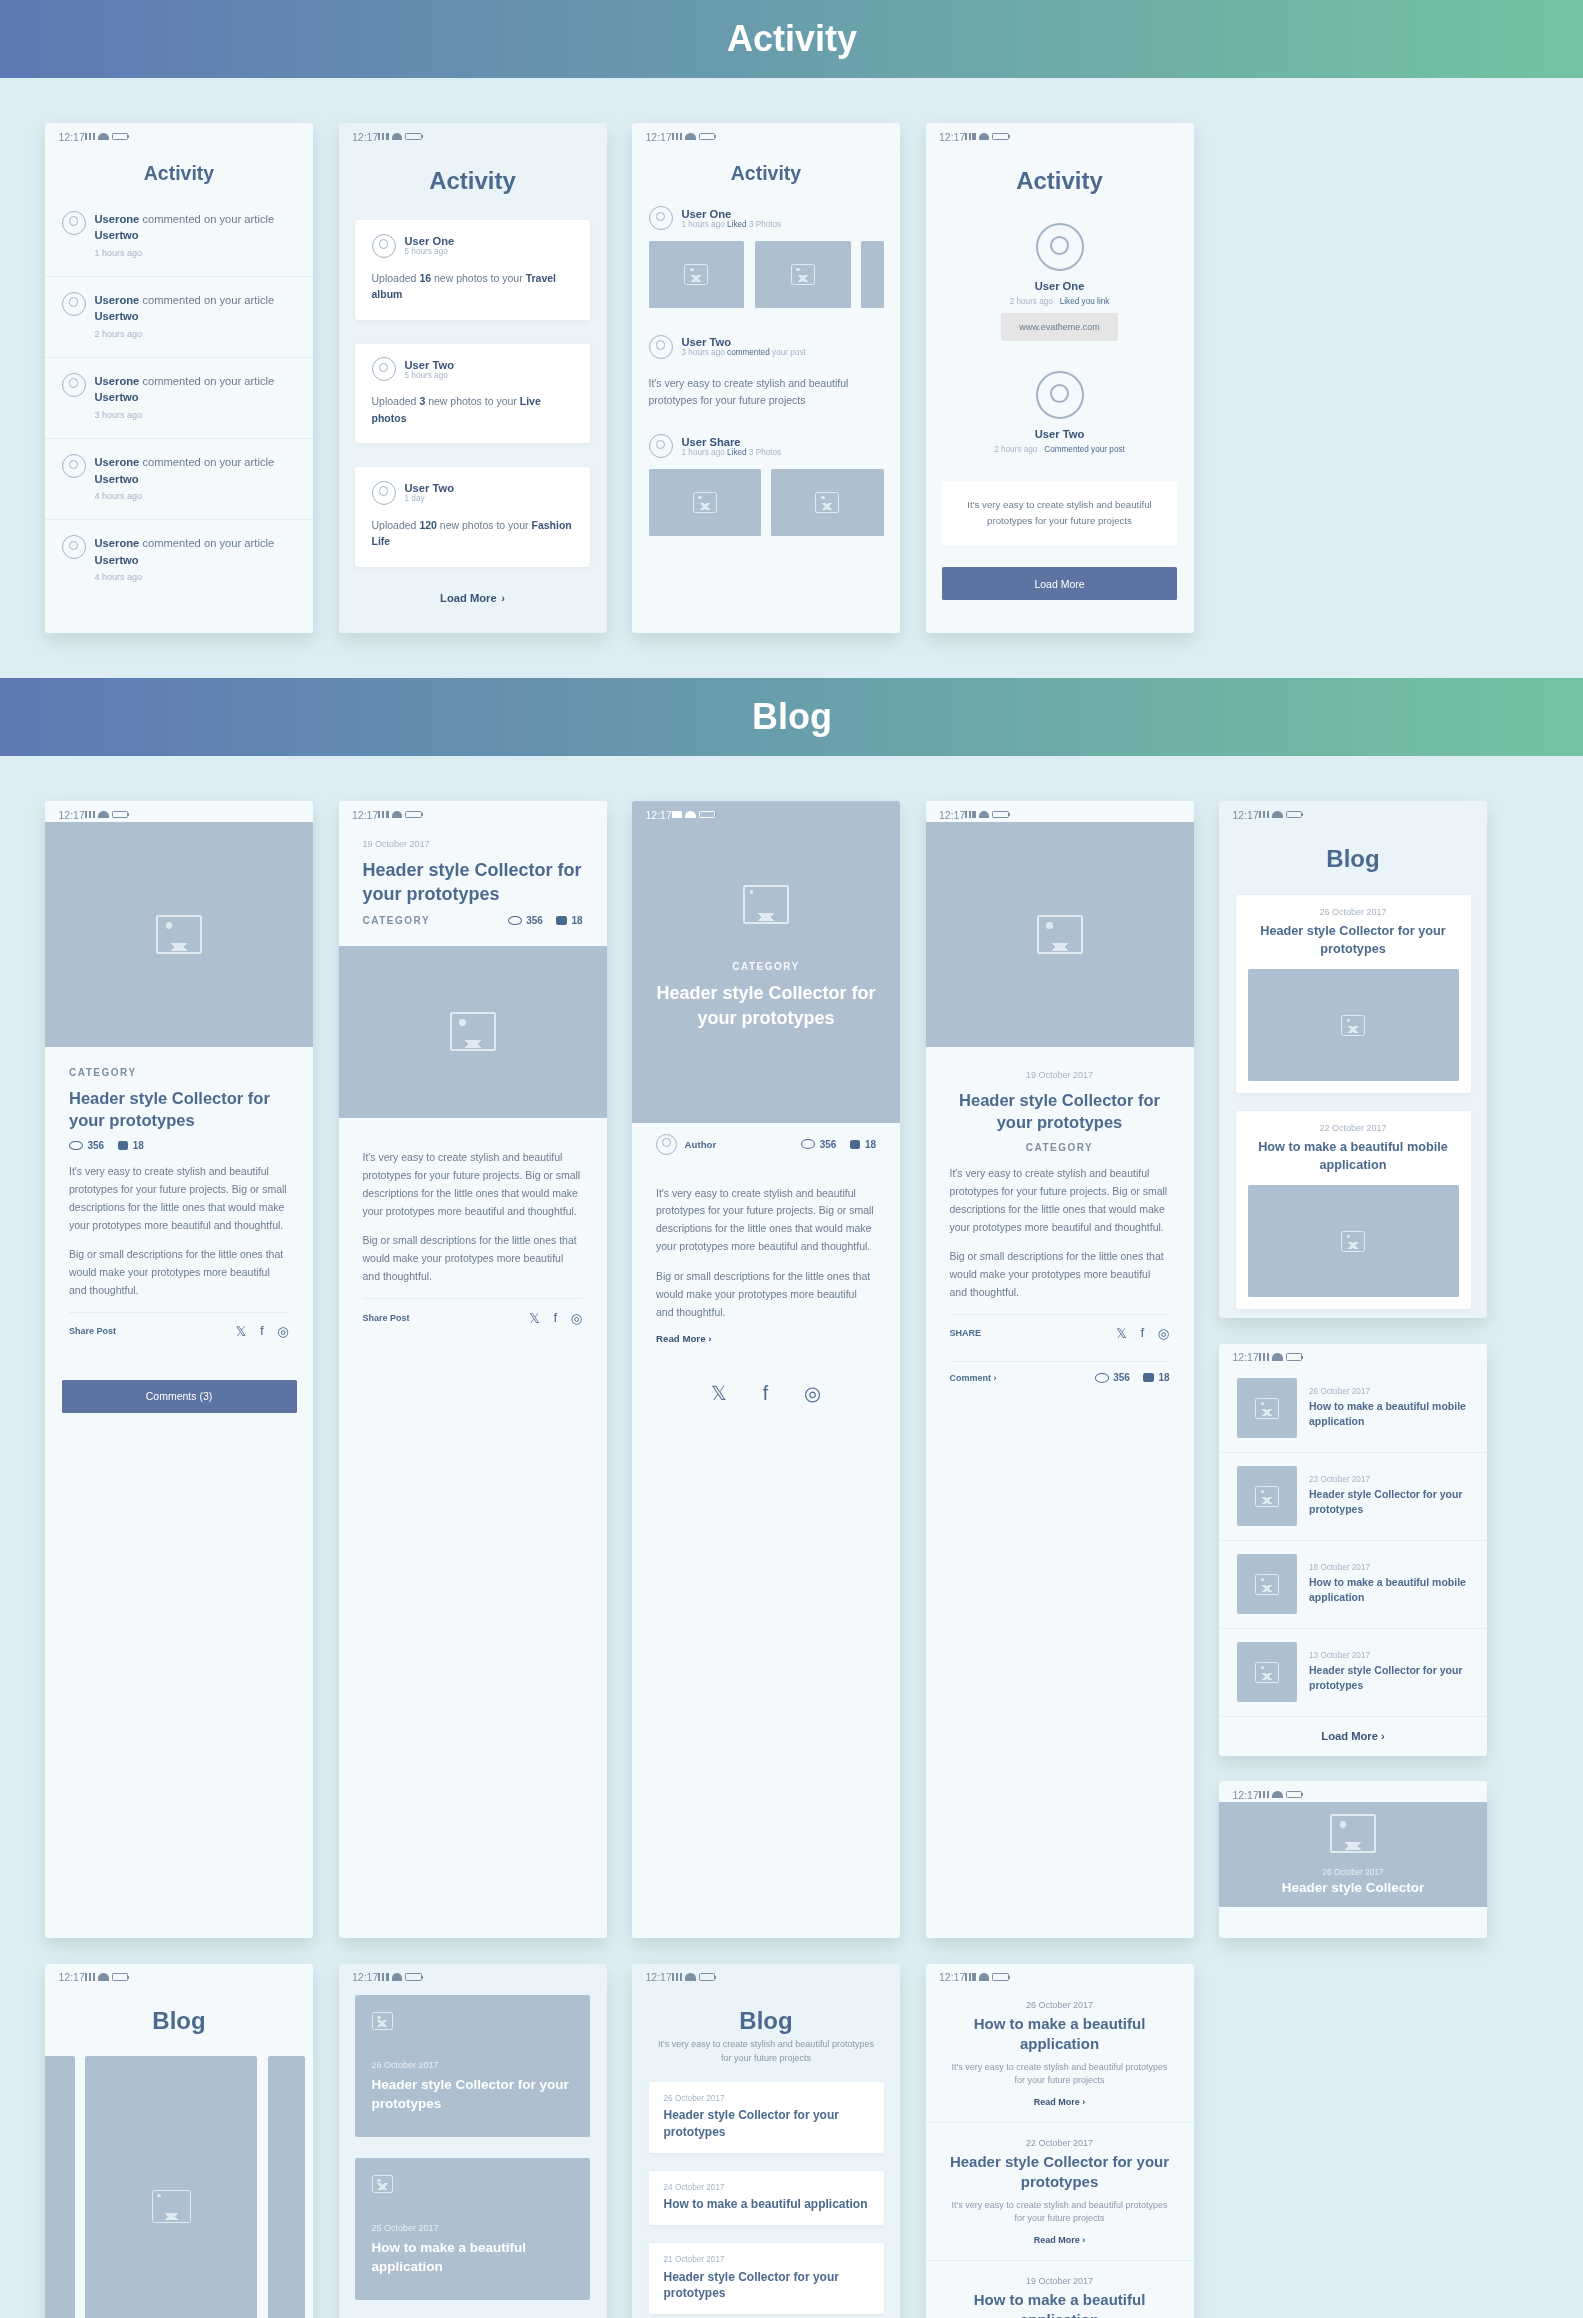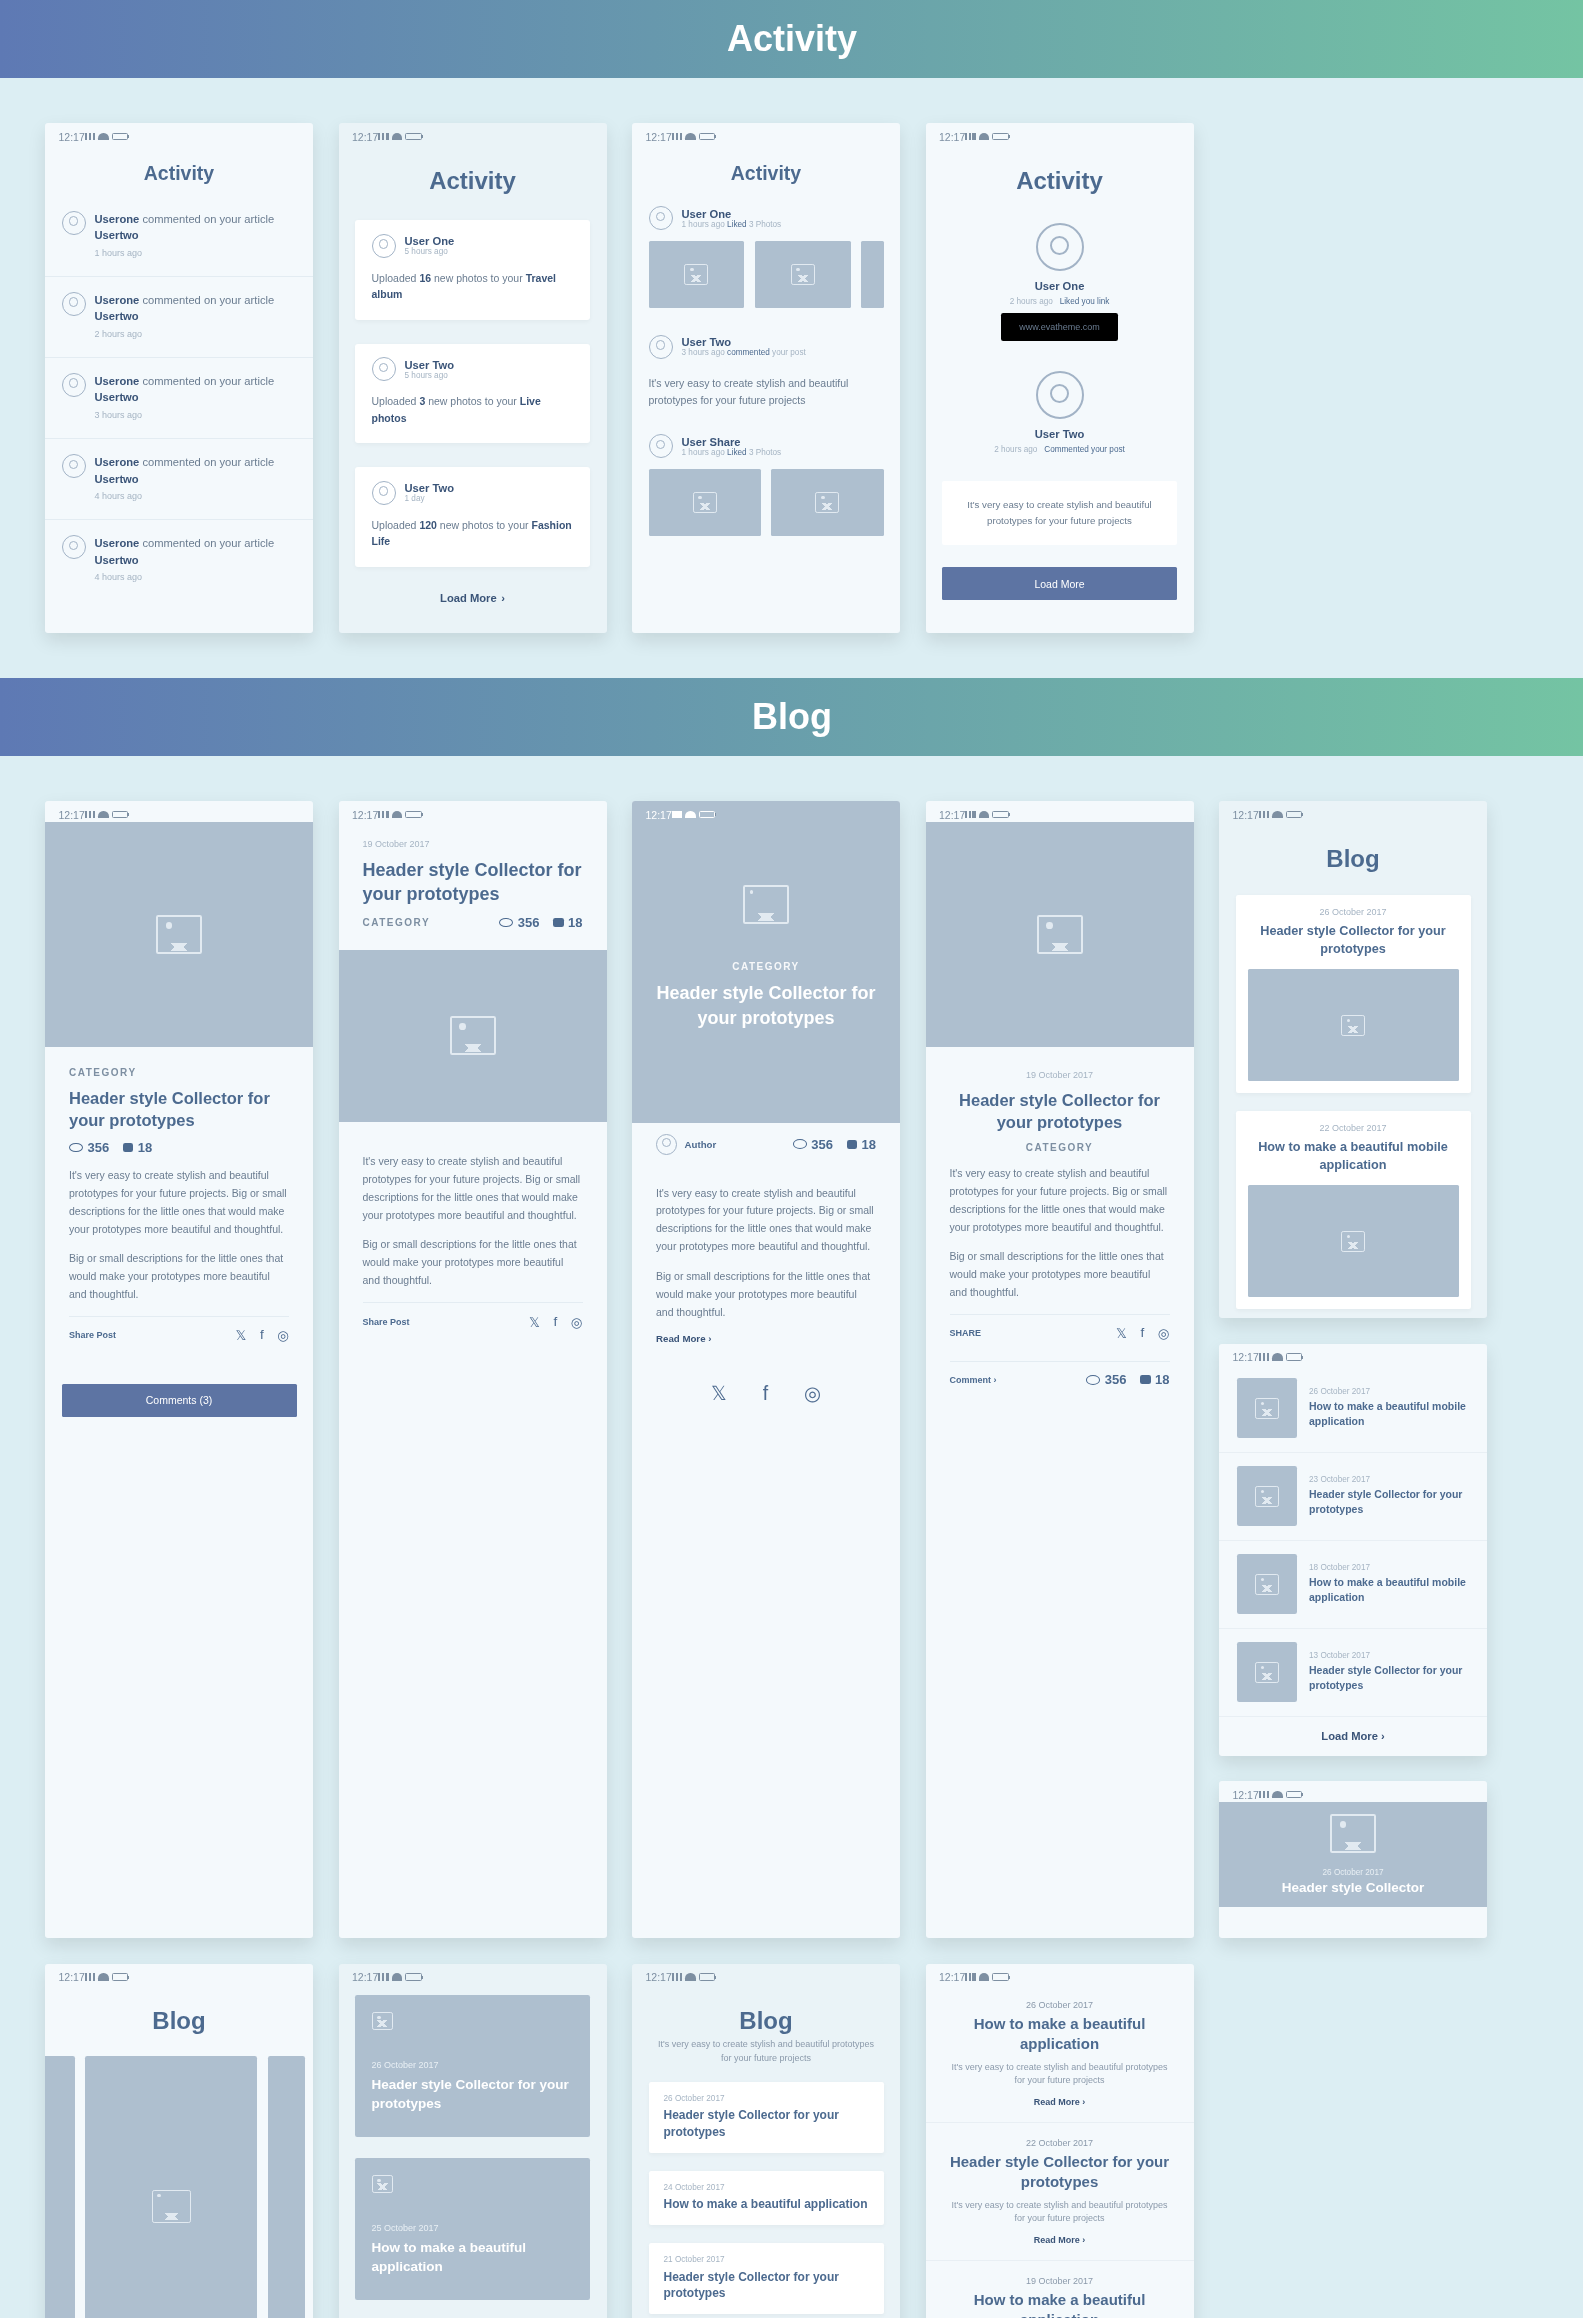--- a/index.html
+++ b/index.html
@@ -40,21 +40,21 @@
 .thumb{flex:1;height:67px;background:#aebfcf;display:flex;align-items:center;justify-content:center;border-radius:1.5px}
 .img-icon{width:24px;height:21px;border:1.5px solid #e2eaf1;border-radius:2.2px;position:relative}
 .img-icon::before{content:'';position:absolute;top:3px;left:4.5px;width:3.7px;height:3.7px;border-radius:50%;background:#e2eaf1}
 .img-icon::after{content:'';position:absolute;bottom:1.5px;left:3px;right:3px;height:7.5px;background:linear-gradient(45deg,transparent 40%,#e2eaf1 40% 60%,transparent 60%),linear-gradient(-45deg,transparent 40%,#e2eaf1 40% 60%,transparent 60%)}
 .hero{height:225px;background:#aebfcf;display:flex;align-items:center;justify-content:center}
 .hero .img-icon{width:46px;height:39px;border-width:2.2px}
 .hero .img-icon::before{width:6.7px;height:6.7px;top:5.2px;left:7.5px}
 .content{padding:19.5px 24px}
 .cat{font-size:10px;letter-spacing:1.5px;color:#7d8fa2;font-weight:600;text-transform:uppercase}
 .h1{font-size:16.5px;color:#4c6a8f;font-weight:600;margin:9px 0;line-height:1.35}
-.meta{display:flex;gap:13.5px;align-items:flex-end;font-size:13px;color:#4c6a8f;font-weight:600;margin:9px 0}
+.meta{display:flex;gap:13.5px;align-items:flex-end;font-size:10px;color:#4c6a8f;font-weight:600;margin:9px 0}
 .eye,.comment{display:inline-flex;align-items:center;gap:4.5px}
 .eye::before{content:'';width:12px;height:7.5px;border:1.5px solid #4c6a8f;border-radius:60%}
 .comment::before{content:'';width:10.5px;height:9px;background:#4c6a8f;border-radius:2.2px}
 .para{font-size:10.5px;color:#6a7c90;line-height:1.7;margin:12px 0}
 .share-row{display:flex;justify-content:space-between;align-items:center;padding:10.5px 0;border-top:0.7px solid #e3ecf2;margin-top:9px}
 .share-label{font-size:9px;font-weight:600;color:#4c6a8f}
 .social{display:flex;gap:13.5px;color:#4c6a8f;font-size:13.5px}
 .hero-text{height:322px;background:#aebfcf;display:flex;flex-direction:column;align-items:center;justify-content:center;color:#fff;text-align:center;padding:0 22.5px}
 .hero-text .img-icon{margin-bottom:37px}
 .hero-text .cat{color:#fff;opacity:.9}
@@ -83,21 +83,21 @@
 .side-thumb{width:60px;height:60px;background:#aebfcf;display:flex;align-items:center;justify-content:center;border-radius:2.2px;flex-shrink:0}
 .side-txt{flex:1}
 .side-txt .date{font-size:8.2px;color:#a5b4c3;margin-bottom:3px}
 .side-txt .title{font-size:10.5px;color:#4c6a8f;font-weight:600;line-height:1.4}
 .carousel{padding:7.5px 0 0;display:flex;gap:10.5px;overflow:hidden}
 .carousel .slide{width:172px;height:300px;background:#aebfcf;display:flex;align-items:center;justify-content:center;flex-shrink:0;border-radius:2.2px}
 .carousel .slide:first-child{width:37px;margin-left:-7.5px}
 .carousel .slide:last-child{width:37px;margin-right:-7.5px}
 .hero-short{height:105px}
 .center-block{display:flex;flex-direction:column;align-items:center;padding:15px}
-.pill{background:#000000;border-radius:2.2px;padding:9px 18px;font-size:9px;color:#6a7c90;margin-top:7.5px}
+.pill{background:#e5e5e5;border-radius:2.2px;padding:9px 18px;font-size:9px;color:#6a7c90;margin-top:7.5px}
 .action-sub{font-size:8.2px;color:#a5b4c3;margin-top:4.5px}
 .action-sub .hi{color:#4c6a8f;font-weight:400}
 .quote-card{background:#fff;margin:12px 16.5px;border-radius:2.2px;padding:16.5px;text-align:center;font-size:9.7px;color:#6a7c90;line-height:1.6}
 </style>
 </head>
 <body>
 
 <div class="section-header">Activity</div>
 <div class="grid">
 

